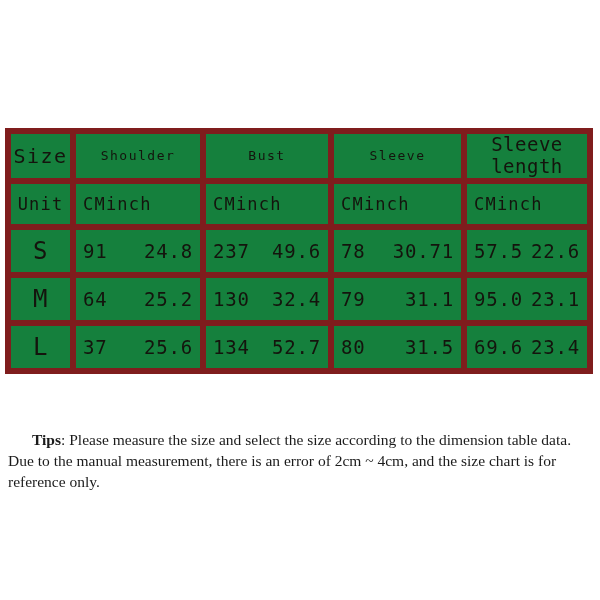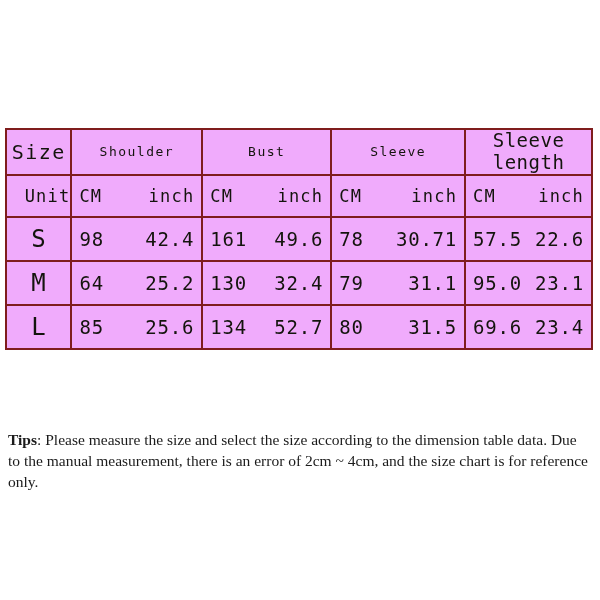--- a/index.html
+++ b/index.html
@@ -33,22 +33,22 @@
   }
 
   table.size-table {
     border-collapse: collapse;
     table-layout: fixed;
     width: 588px;
     background: #d6dc6e;
   }
 
   table.size-table td {
-    border: 2px solid #7f1d1d;
-    background: #f0abfc;
+    border: 6px solid #7f1d1d;
+    background: #15803d;
     color: #14140d;
     font-family: "DejaVu Sans Mono", "Liberation Mono", monospace;
     padding: 0;
     vertical-align: middle;
     overflow: hidden;
   }
 
   
   .col-size   { width: 65px; }
   .col-group  { width: 130px; }
@@ -72,25 +72,25 @@
     font-size: 19px;
     letter-spacing: 0.5px;
     line-height: 1.15;
   }
 
   
   .unit-cell {
     height: 40px;
     font-size: 17px;
     letter-spacing: 1.2px;
-    text-align: right;
+    text-align: center;
   }
   .unit-split {
     display: flex;
-    justify-content: space-between;
+    justify-content: flex-start;
     align-items: center;
     height: 40px;
     padding: 0 7px;
     box-sizing: border-box;
     font-size: 17px;
     letter-spacing: 1.2px;
   }
 
   
   .size-letter {
@@ -117,20 +117,21 @@
     top: 429px;
     width: 584px;
     font-family: "Liberation Serif", "DejaVu Serif", serif;
     font-size: 15.5px;
     line-height: 21px;
     color: #1b1b1b;
     text-align: left;
   }
   .tips b {
     font-weight: bold;
+    margin-left: 24px;
   }
 </style>
 </head>
 <body>
 
 <div id="size-chart-page">
 
   <div class="table-wrap">
     <table class="size-table">
       <colgroup>
@@ -175,27 +176,27 @@
             <span>CM</span>
             <span>inch</span>
           </div>
         </td>
       </tr>
 
       <tr>
         <td class="size-letter">S</td>
         <td>
           <div class="data-split">
-            <span>98</span>
-            <span>42.4</span>
-          </div>
-        </td>
-        <td>
-          <div class="data-split">
-            <span>161</span>
+            <span>91</span>
+            <span>24.8</span>
+          </div>
+        </td>
+        <td>
+          <div class="data-split">
+            <span>237</span>
             <span>49.6</span>
           </div>
         </td>
         <td>
           <div class="data-split">
             <span>78</span>
             <span>30.71</span>
           </div>
         </td>
         <td>
@@ -231,21 +232,21 @@
             <span>95.0</span>
             <span>23.1</span>
           </div>
         </td>
       </tr>
 
       <tr>
         <td class="size-letter">L</td>
         <td>
           <div class="data-split">
-            <span>85</span>
+            <span>37</span>
             <span>25.6</span>
           </div>
         </td>
         <td>
           <div class="data-split">
             <span>134</span>
             <span>52.7</span>
           </div>
         </td>
         <td>

